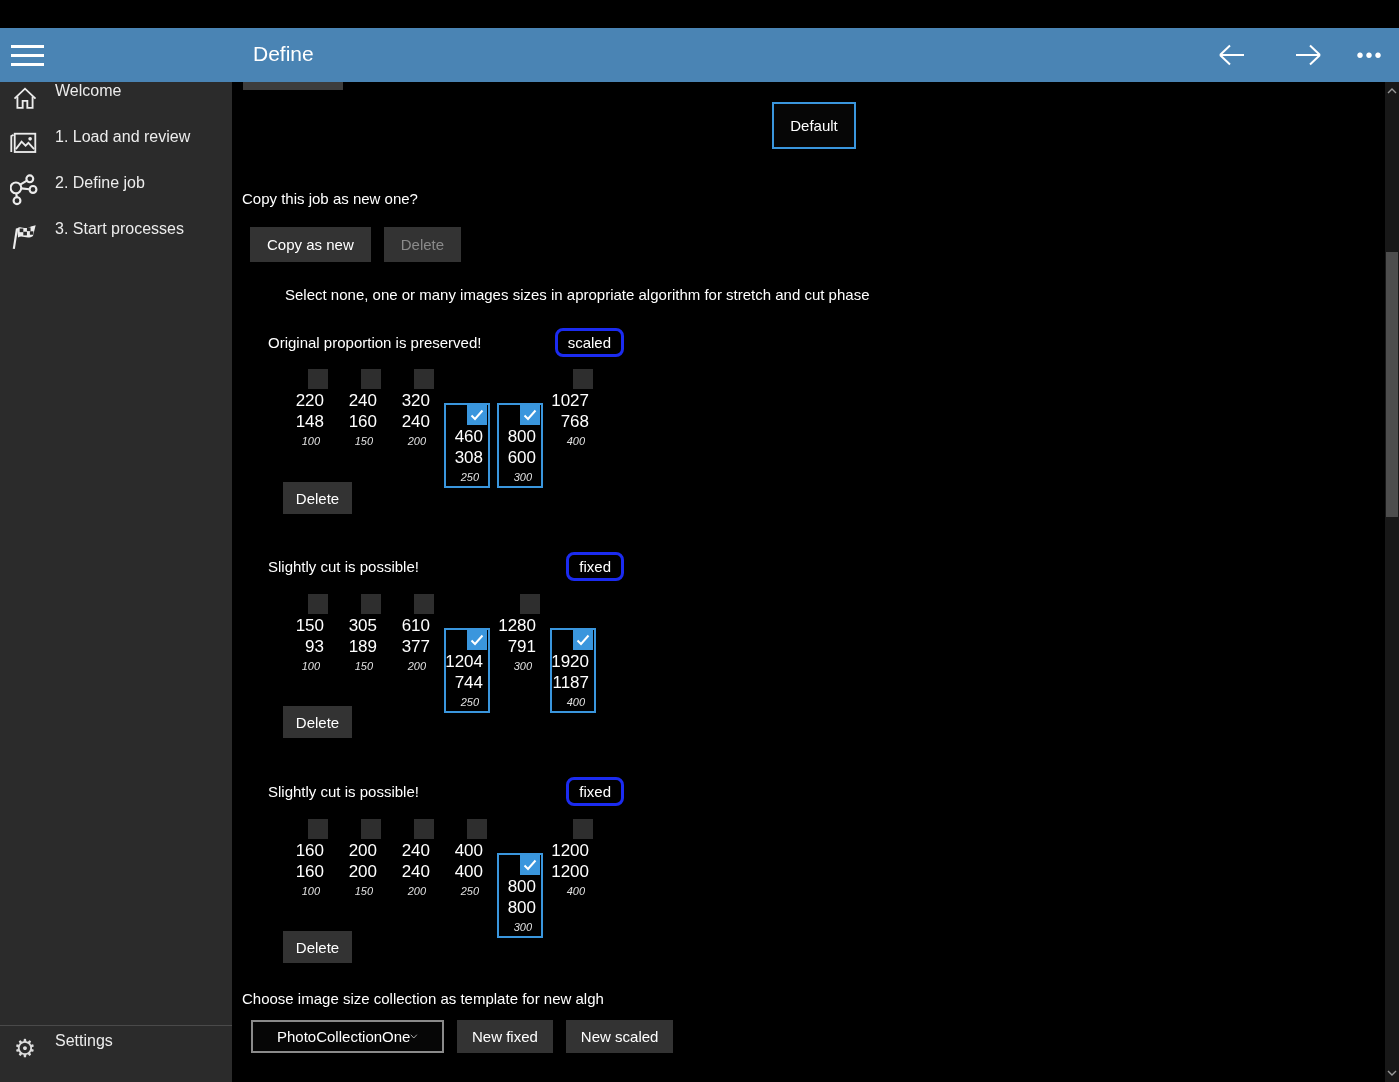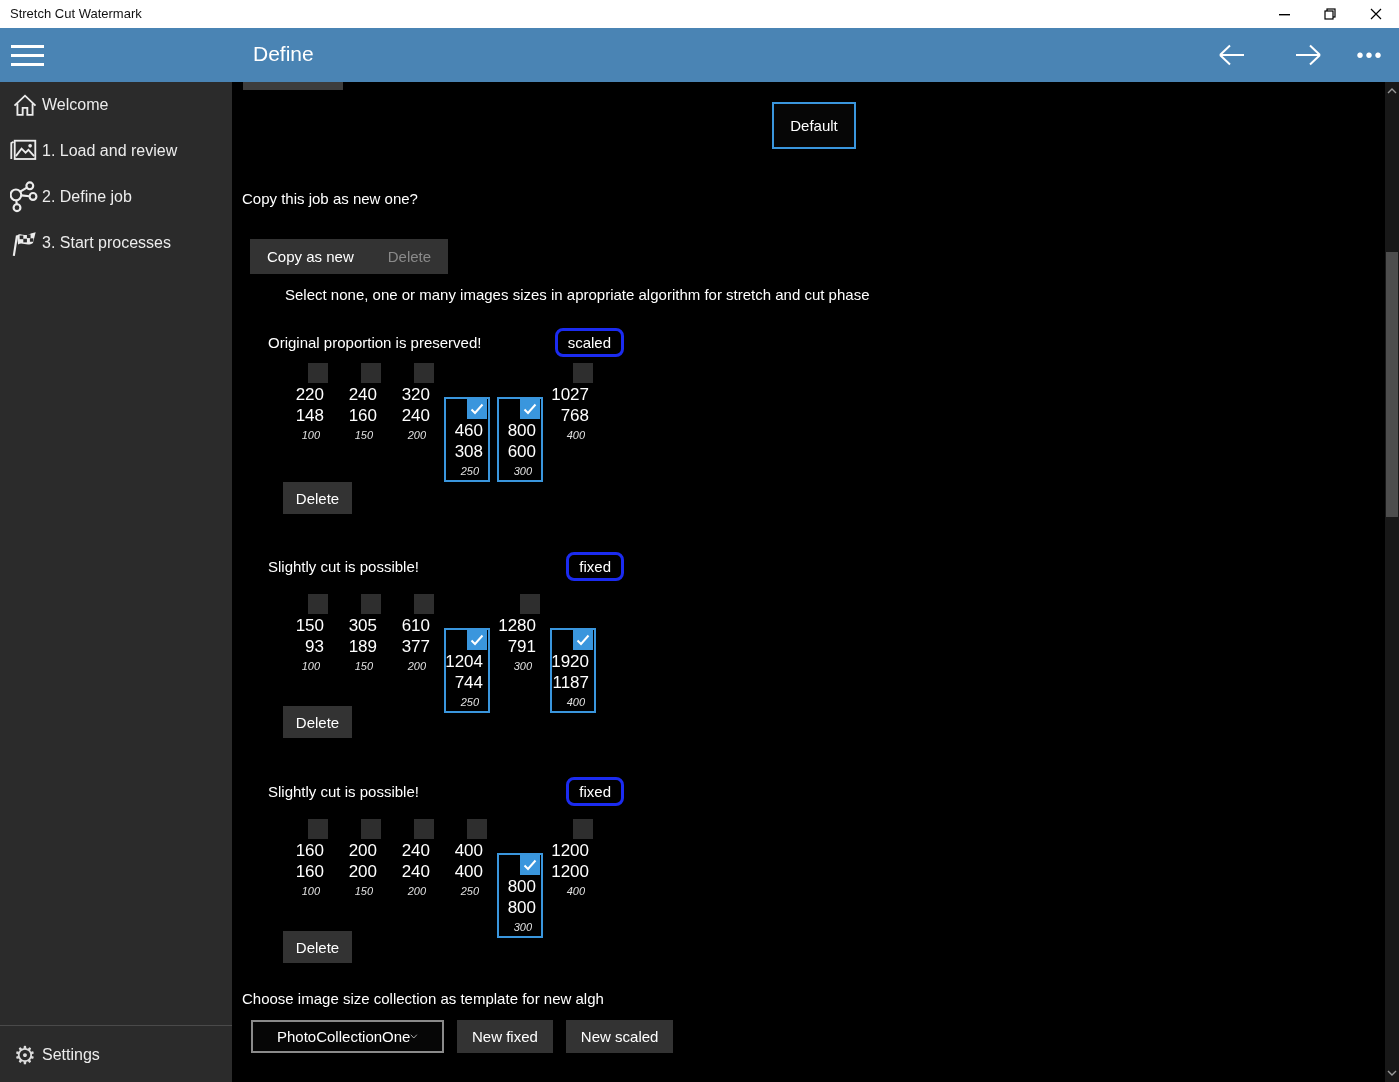--- a/index.html
+++ b/index.html
@@ -21,40 +21,40 @@
   .hamburger span { display:block; width:33px; height:3px; background:#fff; }
   .page-title { position:absolute; left:253px; top:14px; font-size:21px; color:#fff; font-weight:400; }
   .hdr-btn { position:absolute; top:12px; width:44px; height:30px; background:transparent; border:none;
              display:flex; align-items:center; justify-content:center; }
   .hdr-back { left:1210px; } .hdr-fwd { left:1286px; } .hdr-more { left:1348px; }
   .dots { color:#fff; font-size:20px; letter-spacing:2px; line-height:10px; }
 
   
   .sidebar { position:absolute; left:0; top:82px; width:232px; height:1000px; background:#2b2b2b; }
   .side-items { position:absolute; top:0; left:0; right:0; }
-  .side-item { height:46px; display:flex; align-items:center; padding-left:8px; cursor:default; }
+  .side-item { height:46px; display:flex; align-items:flex-start; gap:13px; padding-left:8px; cursor:default; }
   .side-item .ic { width:34px; height:32px; display:flex; align-items:center; justify-content:center; }
   .side-item .lbl { font-size:16px; color:#ececec; }
   .side-settings-wrap { position:absolute; left:0; right:0; bottom:4px; }
   .side-divider { height:1px; background:#4a4a4a; margin-bottom:6px; }
   .gear-glyph { font-size:25px; color:#dcdcdc; line-height:25px; }
 
   
   .content { position:absolute; left:232px; top:82px; width:1153px; height:1000px; background:#000; color:#fff; }
   .sliver { position:absolute; left:11px; top:0; width:100px; height:8px; background:#3d3d3d; }
 
   .btn { background:#333333; color:#fff; border:none; font-size:15px;
          font-family:inherit; cursor:default; }
   .btn.disabled { color:#8a8a8a; }
 
   .default-btn { position:absolute; left:540px; top:20px; width:84px; height:47px;
                  background:#060606; border:2px solid #3a96dd; color:#fff; font-size:15px; font-family:inherit; }
 
   .copy-question { position:absolute; left:10px; top:108px; font-size:15px; }
-  .action-row { position:absolute; left:18px; top:157px; display:flex; }
+  .action-row { position:absolute; left:18px; top:145px; display:flex; gap:13px; }
   .action-row .btn { height:35px; padding:0 17px; }
 
   .info-text { position:absolute; left:10px; top:204px; font-size:15px;margin-left:43px; }
 
   .sec-header { position:absolute; left:36px; width:356px; height:34px;
                 display:flex; justify-content:space-between; align-items:center; }
   .sec-label { font-size:15px; color:#fff; }
   .algo-badge { border:3px solid #1b2bf0; border-radius:8px; background:#000; color:#fff;
                 font-size:15px; padding:3px 10px; }
 
@@ -82,41 +82,20 @@
   .sb-arrow { position:absolute; left:0; width:14px; height:14px; display:flex; align-items:center;
               justify-content:center; background:transparent; border:none; }
   .sb-up { top:2px; } .sb-down { bottom:2px; }
   .sb-thumb { position:absolute; left:1px; top:170px; width:12px; height:265px; background:#4d4d4d; }
 </style>
 </head>
 <body>
 
 <div id="app">
 
-  <div class="titlebar">
-    <span class="win-title">Stretch Cut Watermark</span>
-    <div class="win-controls">
-      <button class="win-btn">
-        <svg width="11" height="11" viewBox="0 0 11 11">
-            <rect x="0" y="5" width="11" height="1.4" fill="#000"></rect>
-          </svg>
-      </button>
-      <button class="win-btn">
-        <svg width="12" height="12" viewBox="0 0 12 12" fill="none" stroke="#000" stroke-width="1.2">
-            <rect x="3" y="1" width="8" height="8"></rect>
-            <rect x="1" y="3" width="8" height="8" fill="#fff"></rect>
-          </svg>
-      </button>
-      <button class="win-btn">
-        <svg width="12" height="12" viewBox="0 0 12 12" stroke="#000" stroke-width="1.2">
-            <path d="M1 1 L11 11 M11 1 L1 11"></path>
-          </svg>
-      </button>
-    </div>
-  </div>
 
   <div class="header">
     <button class="hamburger">
       <span></span>
         <span></span>
         <span></span>
     </button>
     <span class="page-title">Define</span>
     <button class="hdr-btn hdr-back">
       <svg width="30" height="24" viewBox="0 0 30 24" fill="none" stroke="#fff" stroke-width="2">
@@ -204,21 +183,21 @@
       <button class="btn disabled">Delete</button>
     </div>
 
     <div class="info-text">Select none, one or many images sizes in apropriate algorithm for stretch and cut phase</div>
 
     <div id="sections">
         <div class="sec-header" style="top: 243px;">
           <span class="sec-label">Original proportion is preserved!</span>
           <span class="algo-badge">scaled</span>
         </div>
-        <div class="size-grid" style="top: 279px;">
+        <div class="size-grid" style="top: 285px;">
           <div class="size-cell">
             <div class="cbx"></div>
             <div class="dim">220</div>
             <div class="dim">148</div>
             <div class="tag">100</div>
           </div>
           <div class="size-cell">
             <div class="cbx"></div>
             <div class="dim">240</div>
             <div class="dim">160</div>

